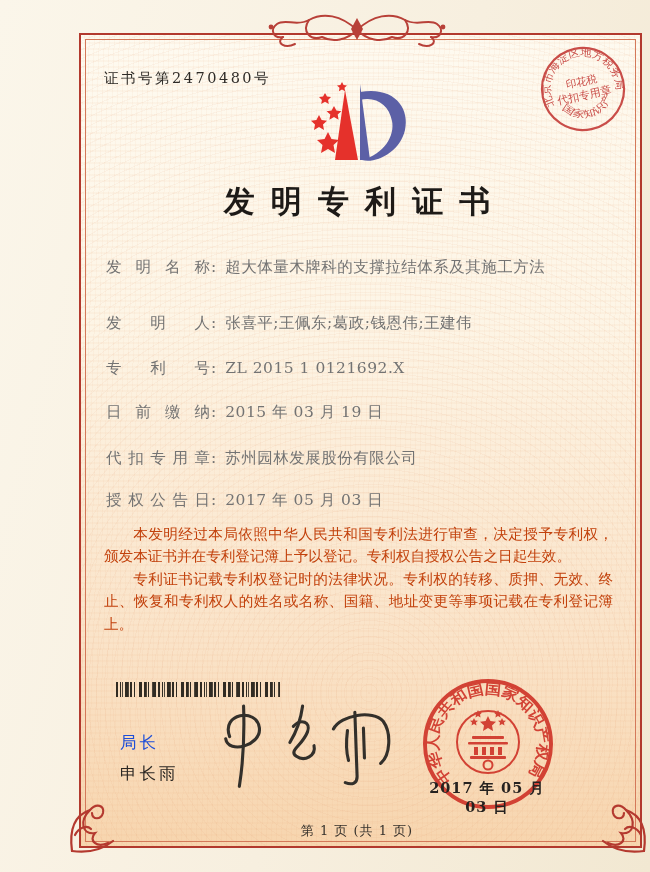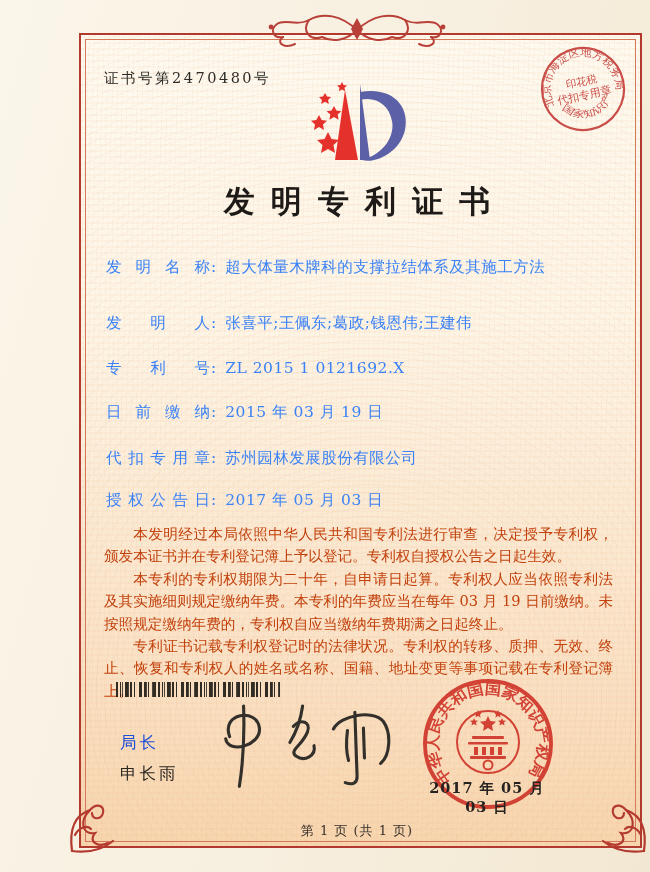--- a/index.html
+++ b/index.html
@@ -24,21 +24,21 @@
   }
   .frame-outer{position:absolute;left:47px;top:33px;width:563px;height:815px;box-sizing:border-box;
     border:2px solid #b2392d;}
   .frame-inner{position:absolute;left:53px;top:39px;width:551px;height:803px;box-sizing:border-box;
     border:1px solid #d4795a;}
   .deco{position:absolute;pointer-events:none;}
   
   .cert-no{position:absolute;left:72px;top:69px;font-size:14.5px;letter-spacing:2.5px;color:#2e2b27;}
   .title{position:absolute;left:0;top:181px;width:650px;text-align:center;
     font-size:31px;font-weight:bold;color:#1d1a17;letter-spacing:0.52em;text-indent:0.52em;}
-  .field-row{position:absolute;left:74px;width:506px;font-size:15.5px;color:#3b82f6;white-space:nowrap;}
+  .field-row{position:absolute;left:74px;width:506px;font-size:15.5px;color:#737373;white-space:nowrap;}
   .field-label{display:inline-block;width:104px;text-align:justify;text-align-last:justify;font-weight:500;}
   .field-colon{display:inline-block;margin-left:1px;}
   .field-value{margin-left:9px;letter-spacing:0.5px;}
   .body-text{position:absolute;left:72px;top:523px;width:509px;font-size:14.6px;line-height:22.4px;
     color:#c2410c;text-align:justify;}
   .body-text p{margin:0;text-indent:2em;}
   .barcode{position:absolute;left:84px;top:682px;width:164px;height:15px;opacity:.88;
     background:
       repeating-linear-gradient(90deg,#16140f 0 2px,rgba(0,0,0,0) 2px 4px,#16140f 4px 5px,rgba(0,0,0,0) 5px 9px,#16140f 9px 12px,rgba(0,0,0,0) 12px 14px),
       repeating-linear-gradient(90deg,rgba(22,20,15,.85) 0 1px,rgba(0,0,0,0) 1px 6px);}
@@ -142,21 +142,20 @@
   </div>
   <div class="field-row" style="top:448px">
     <span class="field-label">代扣专用章</span><span class="field-colon">:</span><span class="field-value">苏州园林发展股份有限公司</span>
   </div>
   <div class="field-row" style="top:490px">
     <span class="field-label">授权公告日</span><span class="field-colon">:</span><span class="field-value">2017 年 05 月 03 日</span>
   </div>
 
   <div class="body-text">
     <p>本发明经过本局依照中华人民共和国专利法进行审查，决定授予专利权，颁发本证书并在专利登记簿上予以登记。专利权自授权公告之日起生效。</p>
-    <p>本专利的专利权期限为二十年，自申请日起算。专利权人应当依照专利法及其实施细则规定缴纳年费。本专利的年费应当在每年 03 月 19 日前缴纳。未按照规定缴纳年费的，专利权自应当缴纳年费期满之日起终止。</p>
     <p>专利证书记载专利权登记时的法律状况。专利权的转移、质押、无效、终止、恢复和专利权人的姓名或名称、国籍、地址变更等事项记载在专利登记簿上。</p>
   </div>
 
   <div class="barcode"></div>
 
   <div class="officer-title">局长</div>
   <div class="officer-name">申长雨</div>
 
   <svg class="sig" width="210" height="95" viewBox="0 0 210 95">
     <g stroke="#33302b" stroke-width="3.1" fill="none" stroke-linecap="round" transform="rotate(-2 105 48)">

